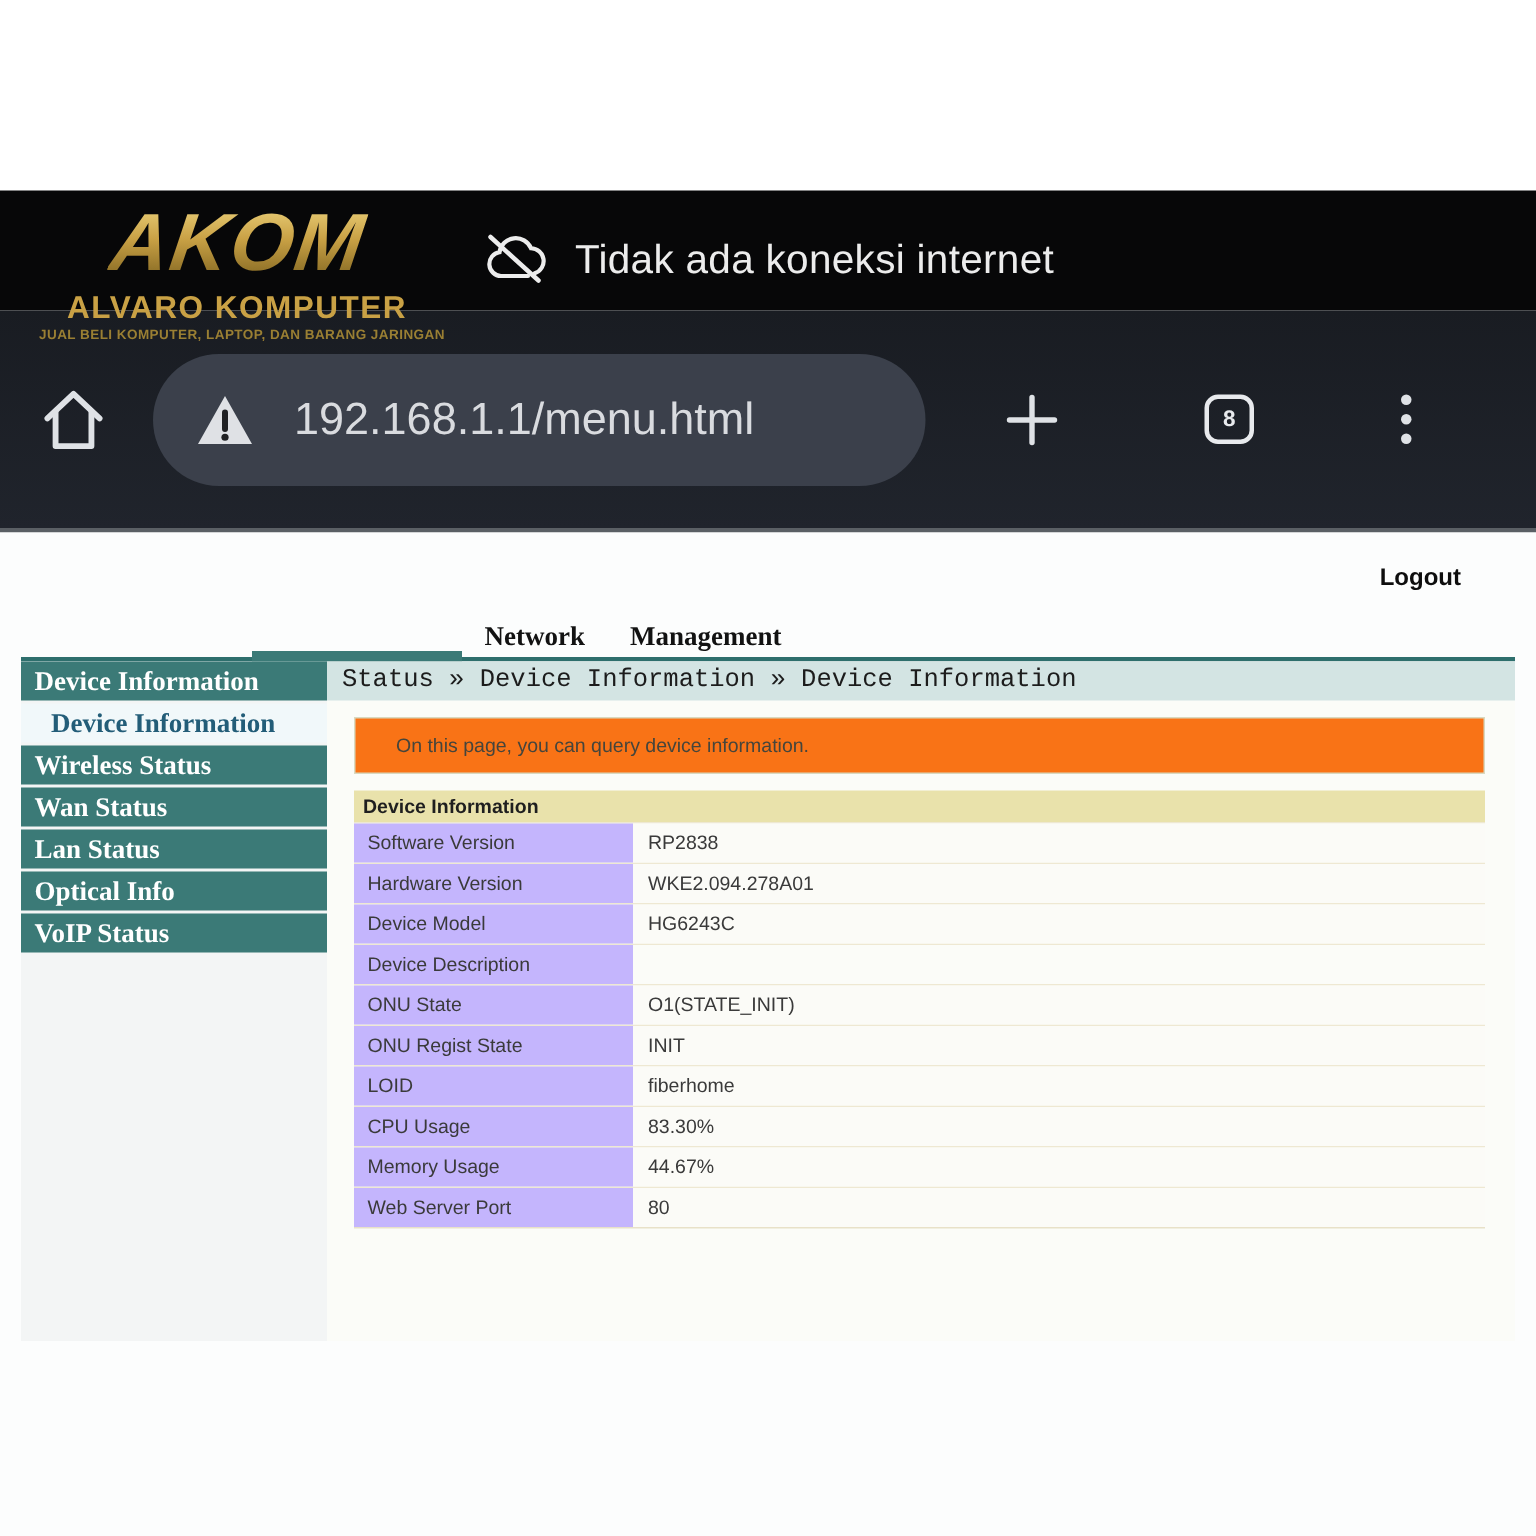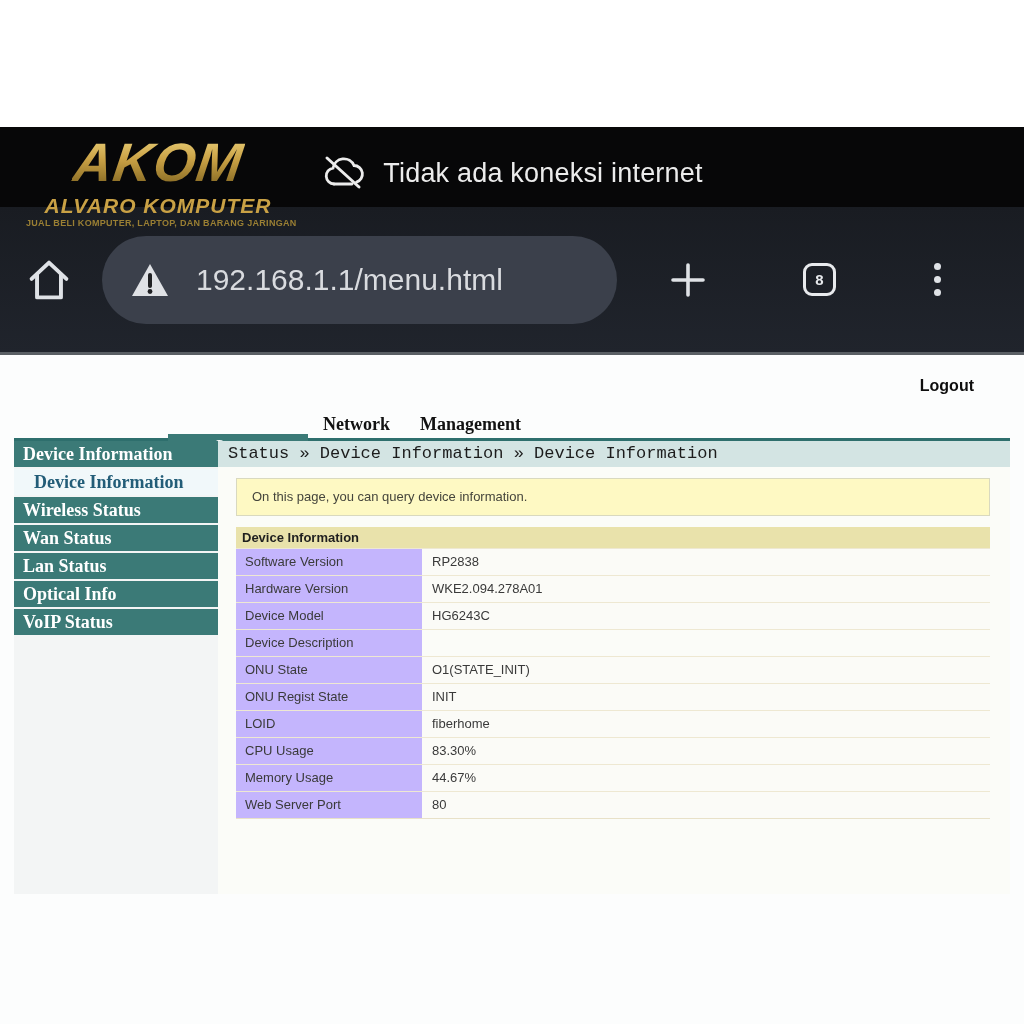--- a/index.html
+++ b/index.html
@@ -20,21 +20,21 @@
             color:#e8eaed;font-weight:bold;font-size:15px;display:flex;align-items:center;justify-content:center;}
   .kebab{margin-left:98px;display:flex;flex-direction:column;gap:6px;}
   .kebab span{width:7px;height:7px;border-radius:50%;background:#dfe2e6;display:block;}
 
   
   .logo{position:absolute;top:8px;left:26px;width:264px;text-align:center;line-height:1;}
   .logo-brand{font-size:54px;font-weight:900;font-style:italic;letter-spacing:1px;
       transform:skewX(-8deg);display:inline-block;
       background:linear-gradient(180deg,#ecd27c 0%,#c9a145 45%,#7d621f 100%);
       -webkit-background-clip:text;background-clip:text;-webkit-text-fill-color:transparent;}
-  .logo-name{margin-top:6px;font-size:21px;font-weight:800;letter-spacing:1px;color:#c9a145;font-style:italic;}
+  .logo-name{margin-top:6px;font-size:21px;font-weight:800;letter-spacing:1px;color:#c9a145;}
   .logo-tagline{margin-top:3px;font-size:9px;font-weight:600;letter-spacing:.3px;color:#9a7f33;white-space:nowrap;}
 
   .chrome-divider{position:absolute;top:352px;left:0;width:1024px;height:3px;background:#5a5f64;}
 
   
   .page{position:absolute;top:355px;left:0;right:0;bottom:0;background:#fcfdfd;padding:0 14px;box-sizing:border-box;}
   .logout{position:absolute;top:22px;right:50px;font-size:16px;font-weight:bold;color:#0e0e0e;cursor:pointer;}
 
   .tab-bar{margin:55px 0 0 154px;display:flex;height:28px;align-items:stretch;
            font-family:"Liberation Serif","DejaVu Serif",serif;font-weight:bold;font-size:18px;}
@@ -45,22 +45,22 @@
   .body-row{display:flex;align-items:stretch;min-height:453px;}
   .sidebar{width:204px;flex:0 0 204px;background:#f3f5f5;
            font-family:"Liberation Serif","DejaVu Serif",serif;font-weight:bold;font-size:18px;}
   .side-item{height:26px;line-height:26px;background:#3b7a77;color:#ffffff;padding-left:9px;margin-bottom:2px;cursor:pointer;}
   .side-item.selected{background:#f1f8fa;color:#235d78;padding-left:20px;}
 
   .main{flex:1;display:flex;flex-direction:column;background:#fbfcf8;}
   .crumb{height:26px;line-height:26px;background:#d3e4e3;
          font-family:Liberation Mono, monospace;font-size:17px;color:#1c1c1c;padding-left:10px;}
   .panel{padding:11px 20px 0 18px;}
-  .notice{border:1px solid #d9d9bf;background:#fef9c3;height:36px;line-height:36px;
-          padding-left:15px;font-size:13px;color:#45453c;}
+  .notice{border:1px solid #d9d9bf;background:#f97316;height:36px;line-height:36px;
+          padding-left:27px;font-size:13px;color:#45453c;}
   .info-table{margin-top:11px;border-bottom:1px solid #e8e1c8;}
   .thead{background:#e9e2ab;height:21px;line-height:21px;padding-left:6px;
          font-size:13px;font-weight:bold;color:#1f1f1f;}
   .trow{display:flex;height:26px;line-height:26px;border-top:1px solid #eee8d2;font-size:13px;color:#3a3a3a;}
   .trow .tlabel{width:186px;flex:0 0 186px;background:#c4b5fd;padding-left:9px;box-sizing:border-box;}
   .trow .tvalue{flex:1;background:#fbfbf7;padding-left:10px;}
 </style>
 </head>
 <body>
 

